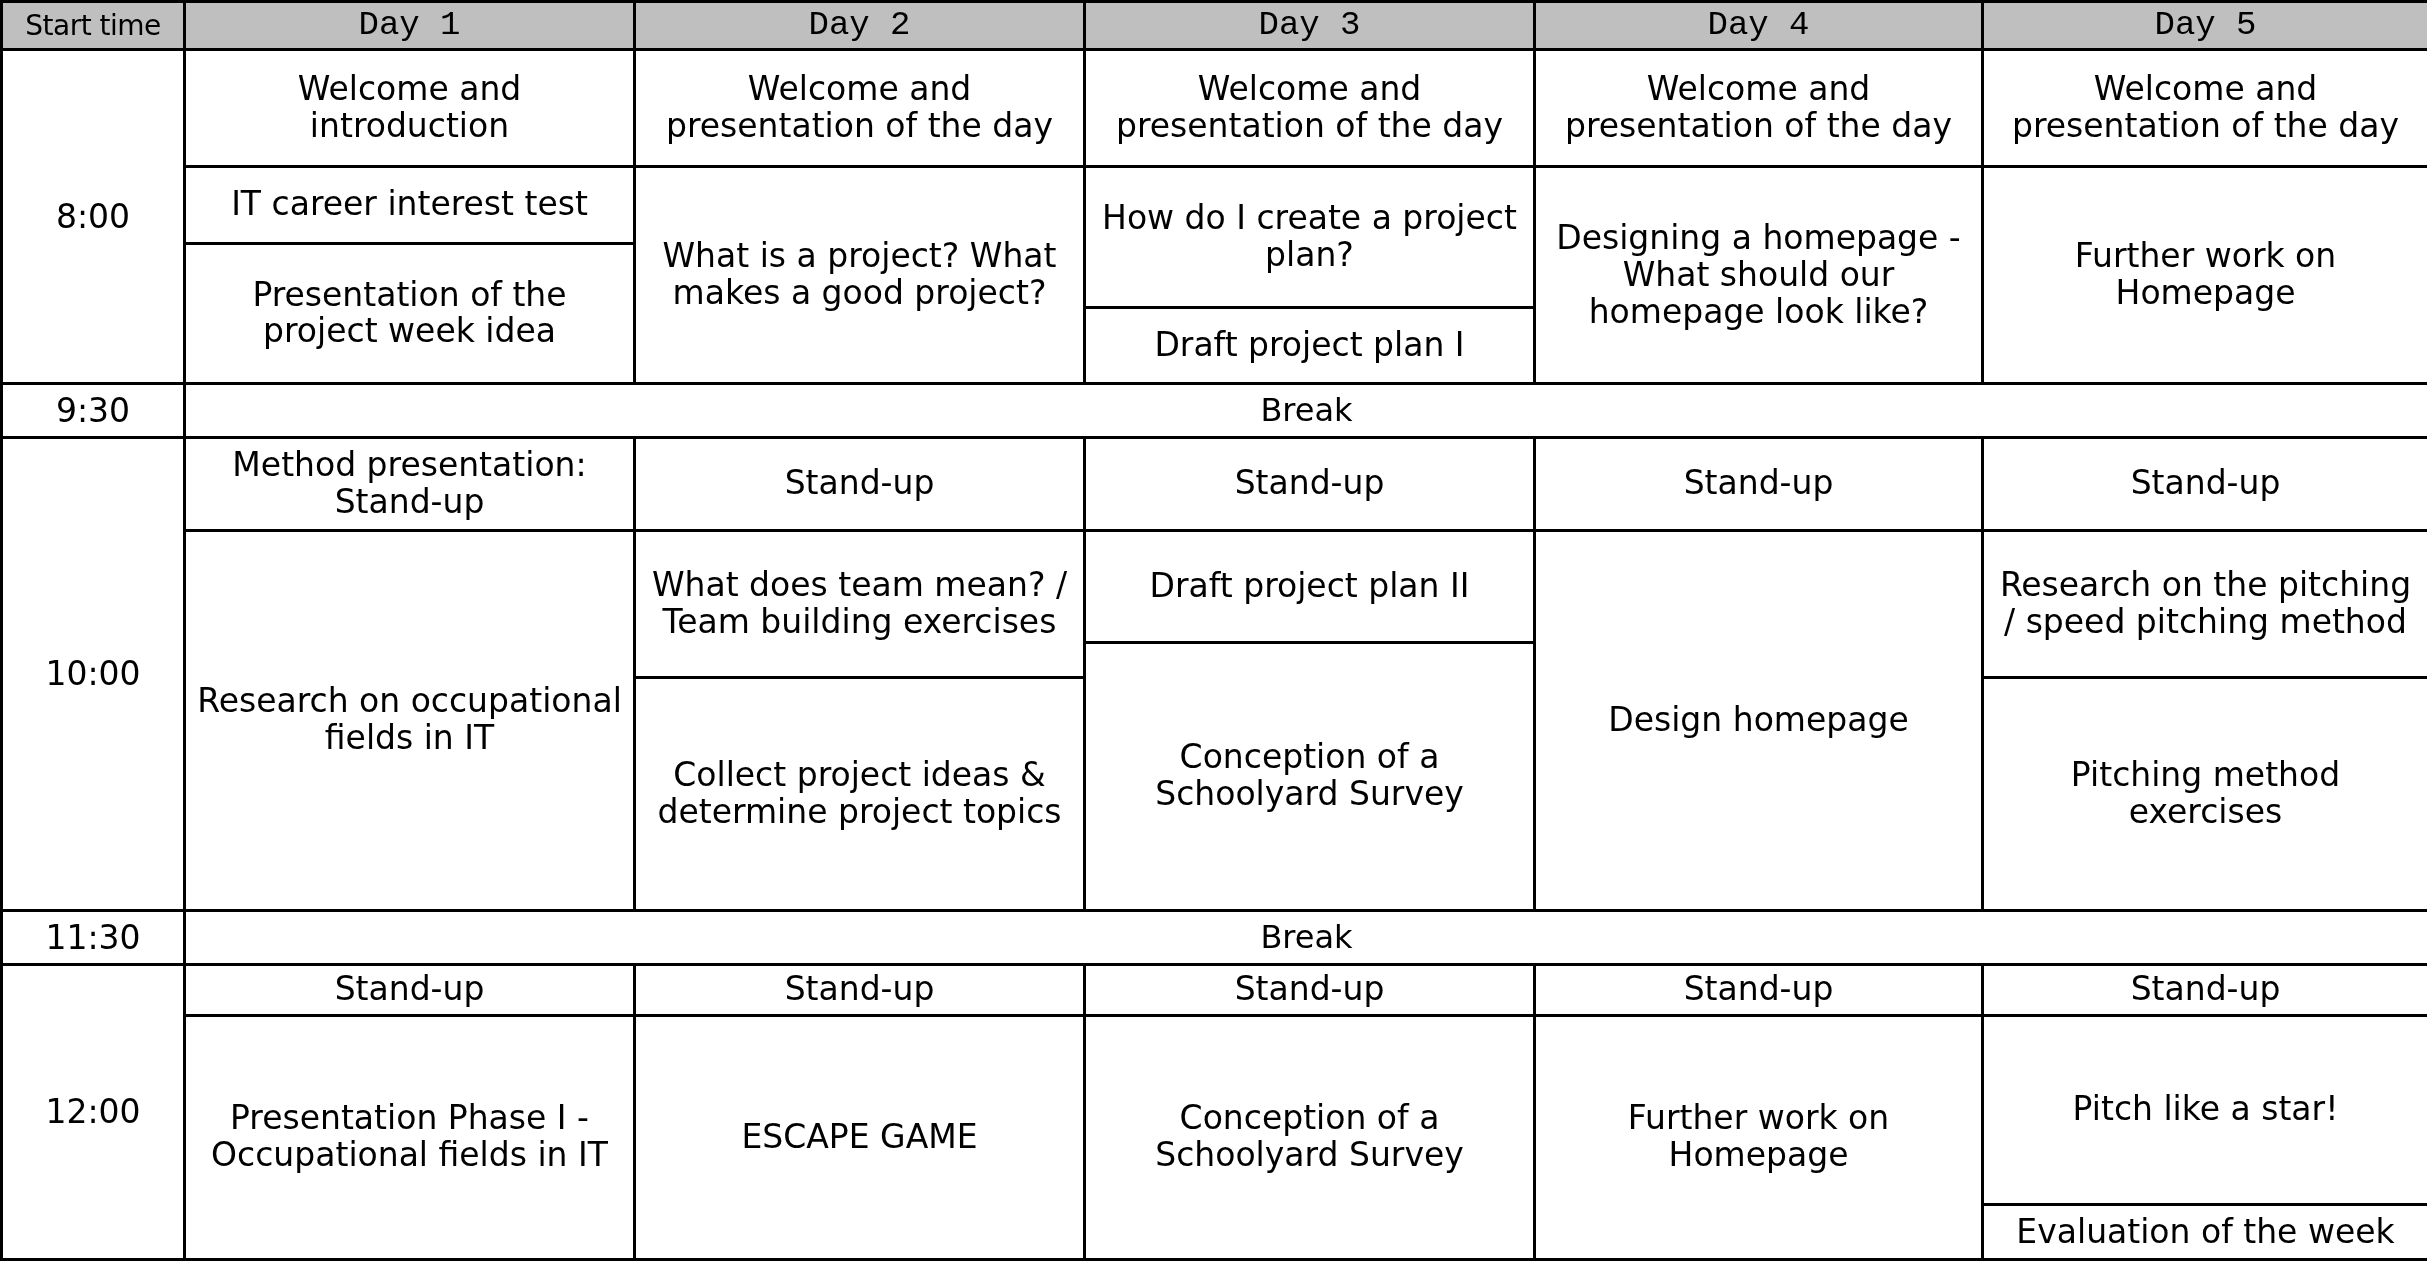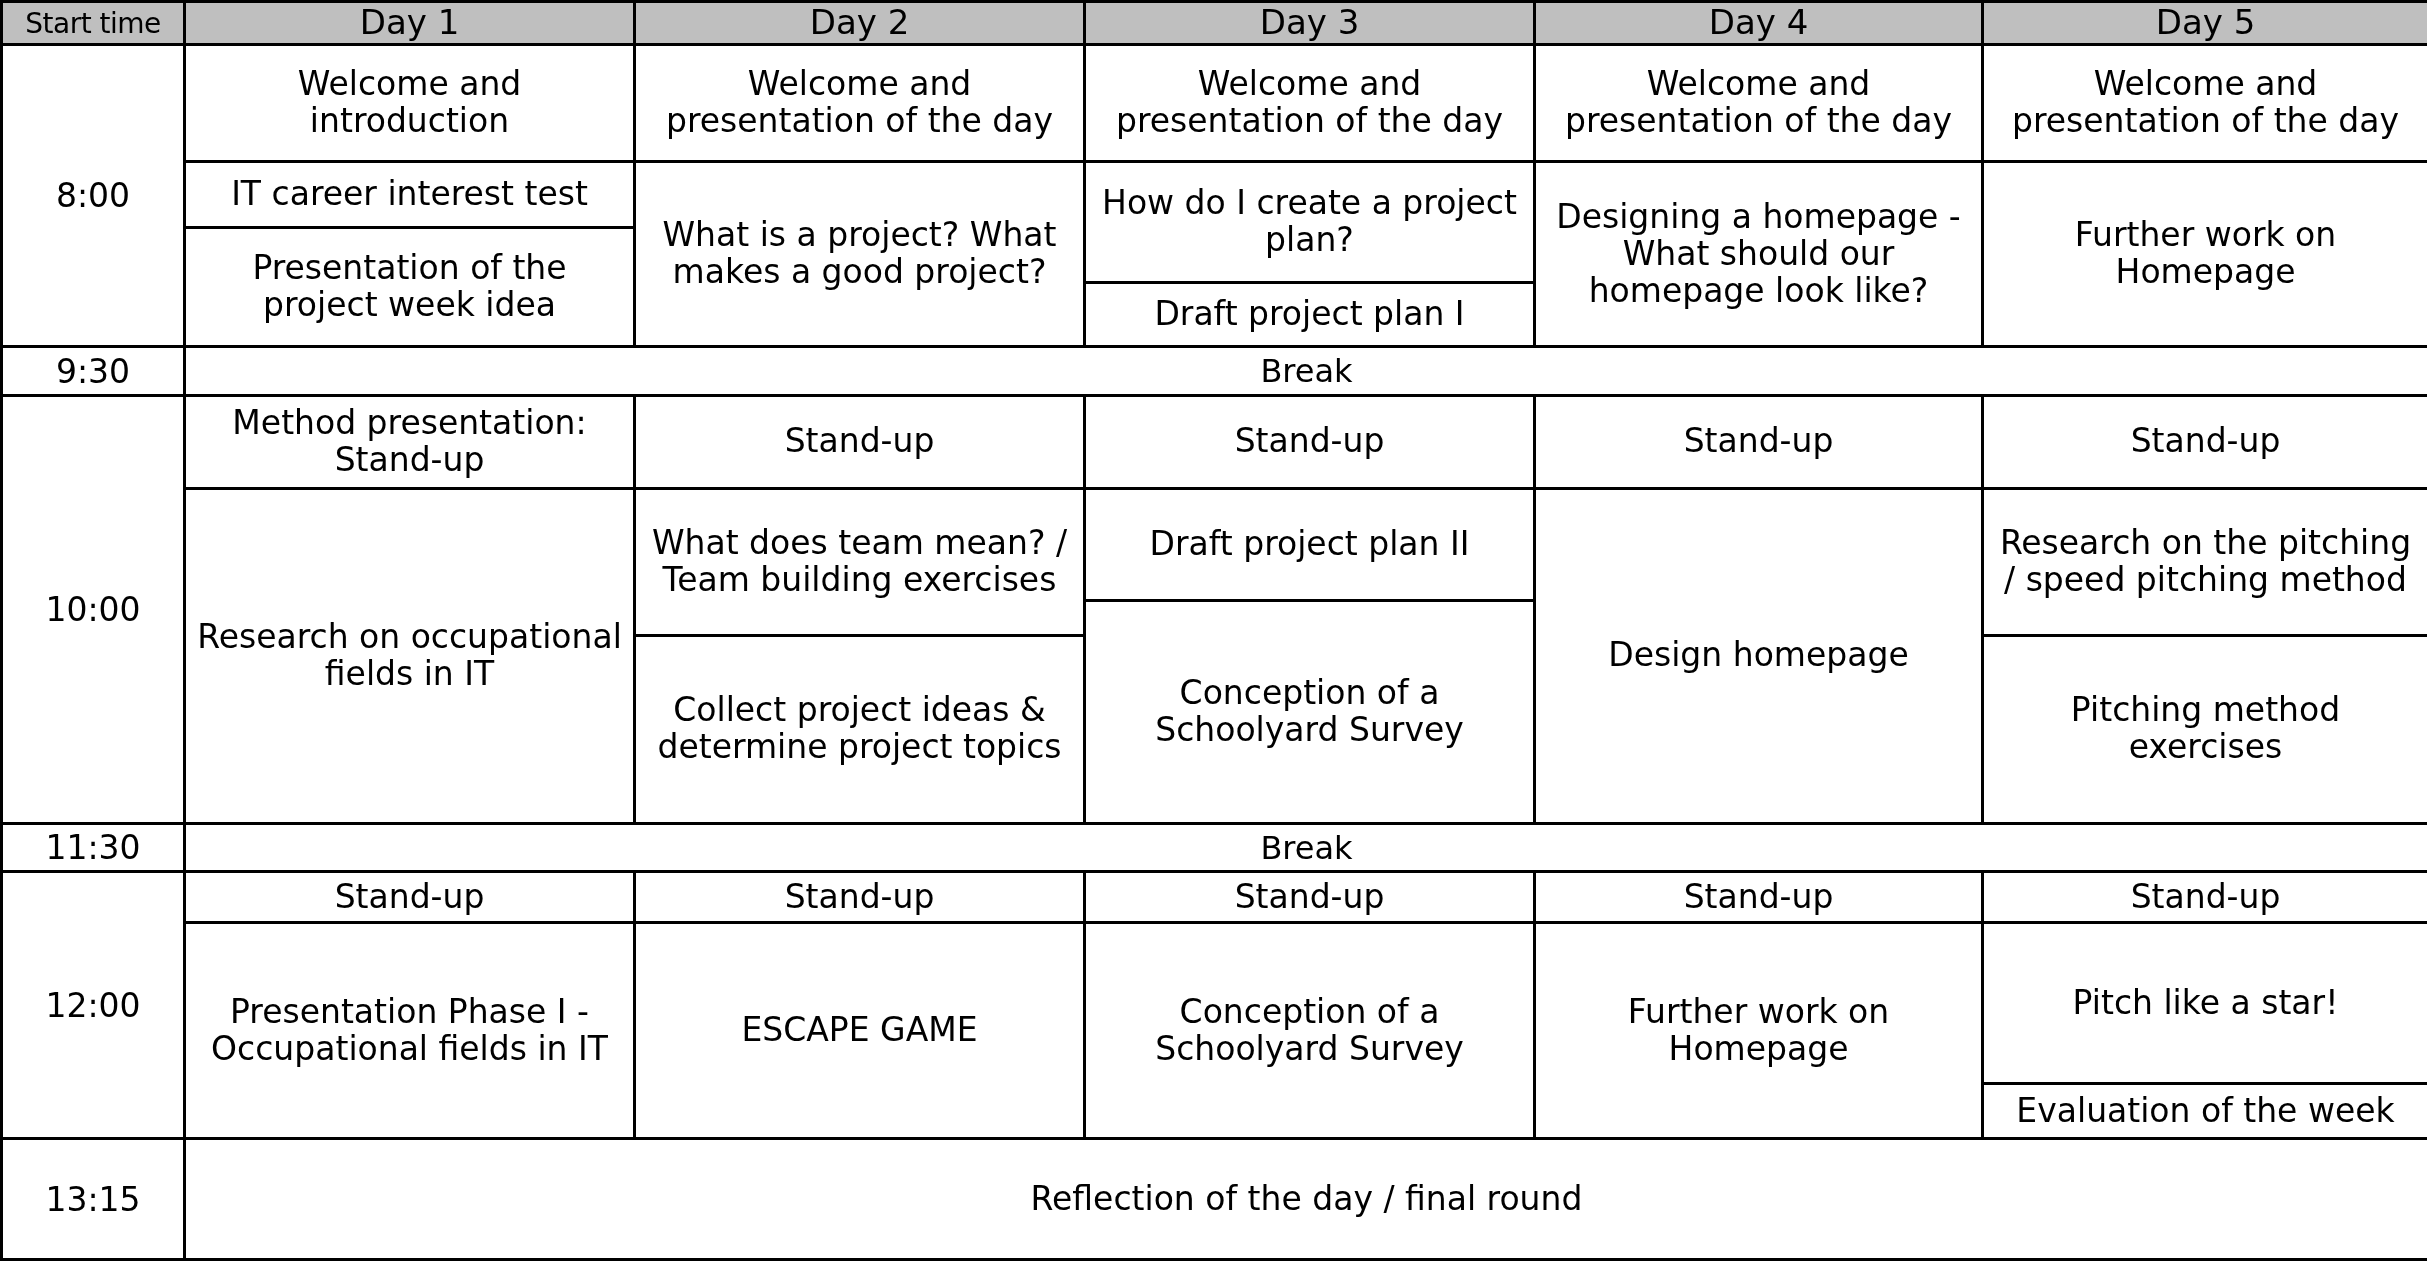--- a/index.html
+++ b/index.html
@@ -48,20 +48,21 @@
   }
   table.inner tr:last-child td {
     border-bottom: 0;
   }
   .hdr {
     background: #bfbfbf !important;
     font-size: 34px;
     line-height: 1.05;
     padding: 3px 4px;
     height: 40px;
+    font-family: Liberation Mono, monospace;
   }
   .hdr-time {
     background: #bfbfbf !important;
     font-size: 28px;
     letter-spacing: -0.5px;
     padding: 3px 2px;
   }
   .timecell {
     font-size: 33px;
     vertical-align: top;
@@ -332,20 +333,16 @@
                   <td class="txt">Pitch like a star!</td>
                 </tr>
         <tr>
                   <td class="txt" style="height:48px">Evaluation of the week</td>
                 </tr>
       </tbody>
             </table>
     </td>
   </tr>
 
-  <tr style="height:120px">
-    <td class="timecell mid">13:15</td>
-    <td class="txt" colspan="5">Reflection of the day / final round</td>
-  </tr>
 
 </tbody>
     </table>
 </div>
 
 </body></html>

